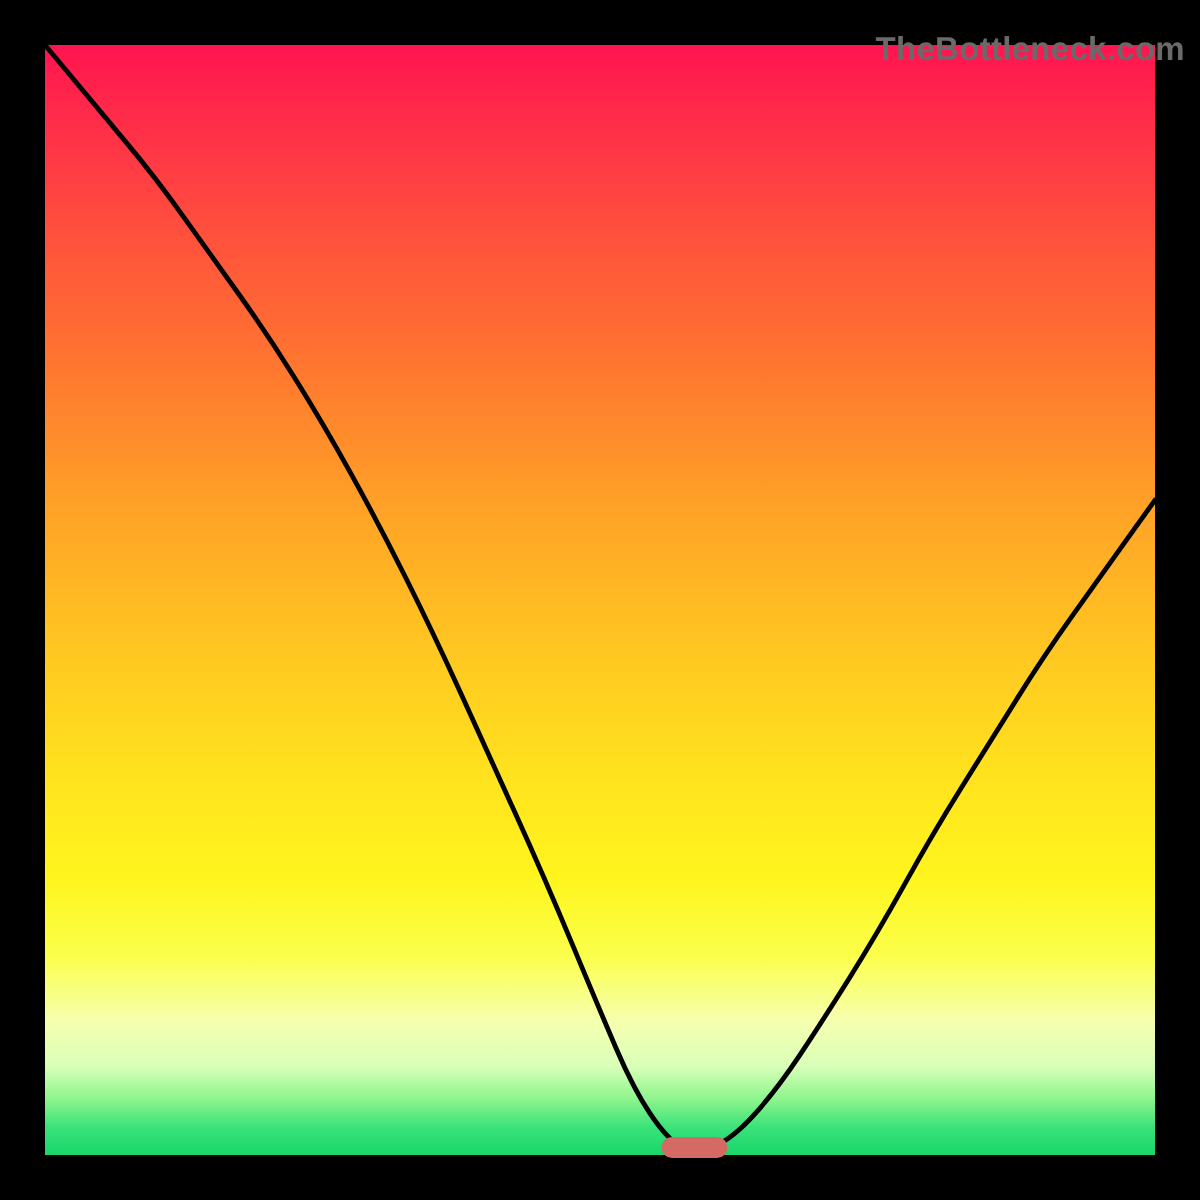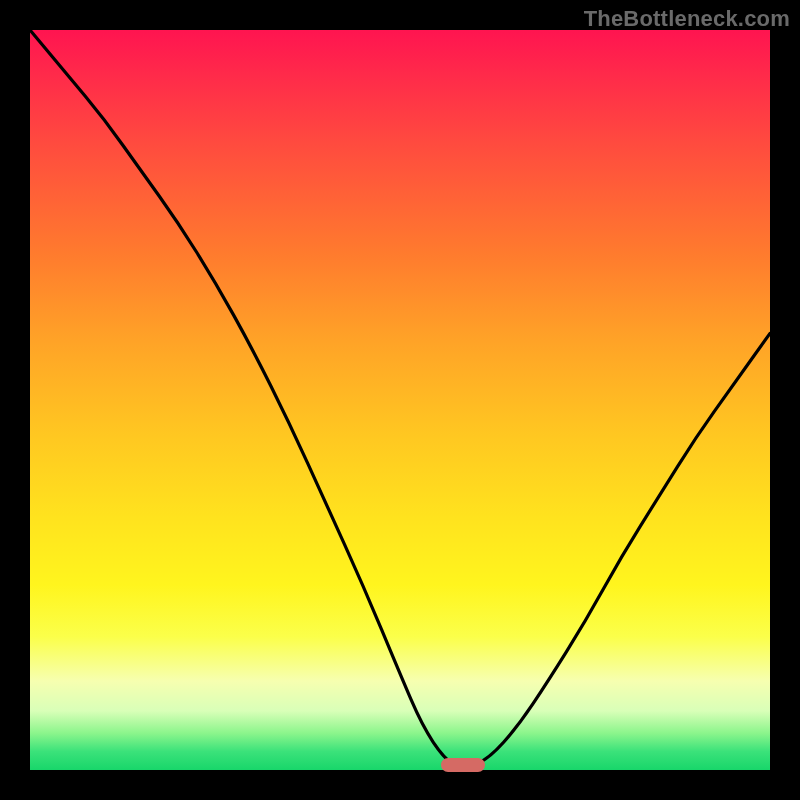--- a/index.html
+++ b/index.html
@@ -12,21 +12,21 @@
     font-family: Arial, Helvetica, sans-serif;
   }
   .frame {
     position: relative;
     width: 800px;
     height: 800px;
     background: #000;
   }
   .watermark {
     position: absolute;
-    top: 6px;
+    top: 20px;
     right: 10px;
     color: #6a6a6a;
     font-size: 22px;
     font-weight: 600;
     letter-spacing: 0.2px;
     z-index: 5;
   }
   
   .plot {
     position: absolute;

